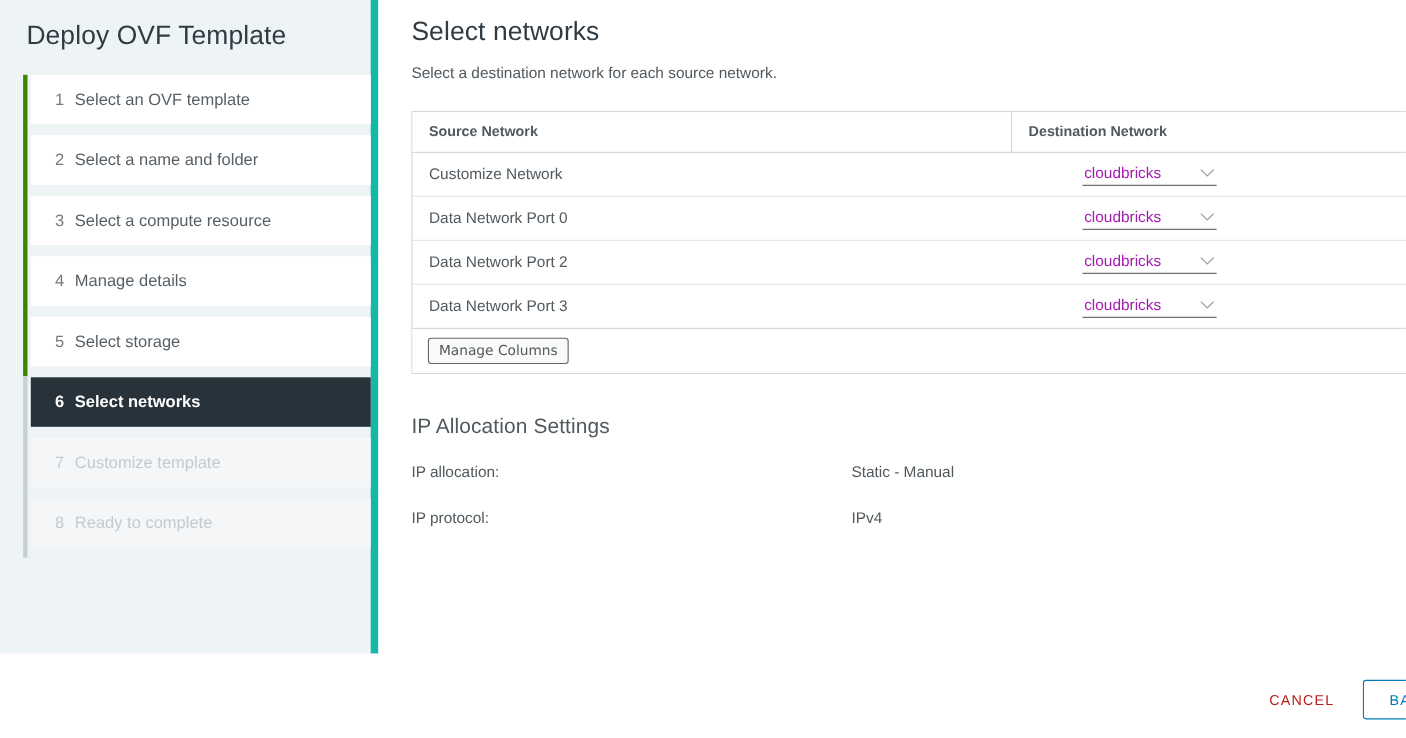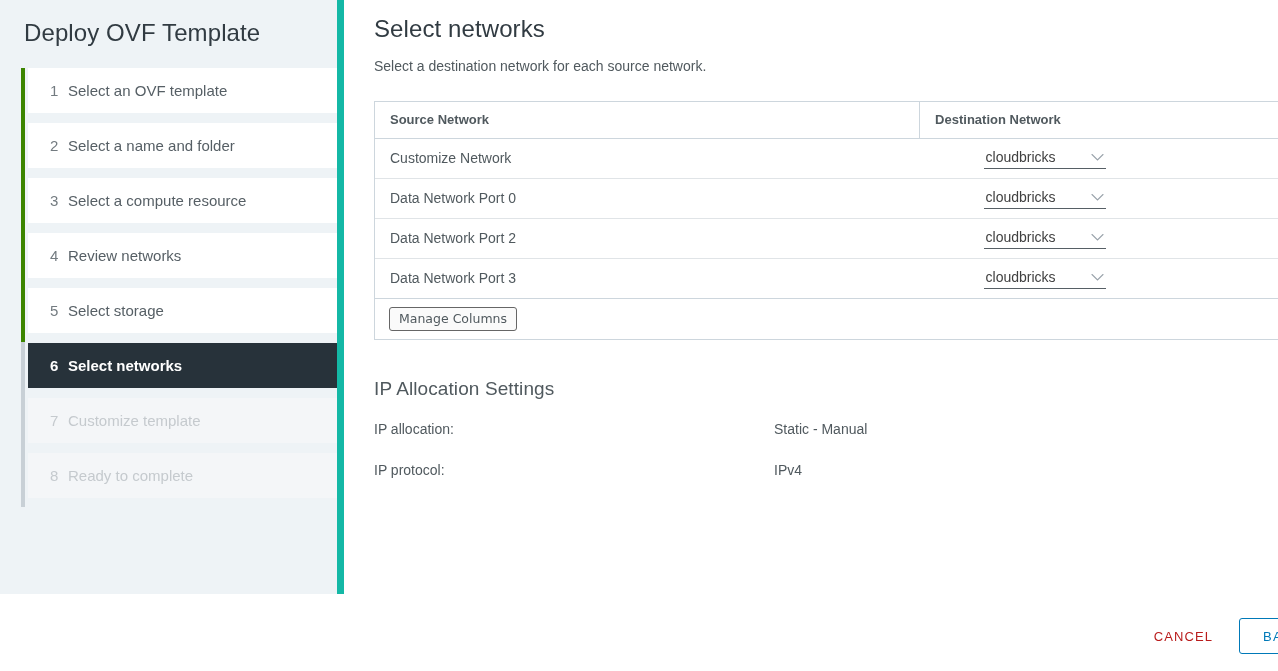--- a/index.html
+++ b/index.html
@@ -191,21 +191,21 @@
     justify-content: space-between;
     width: 122px;
     margin-left: 64px;
     border-bottom: 1px solid #565f65;
     padding: 2px 2px 3px 2px;
     cursor: pointer;
     background: transparent;
   }
   .select-wrap .sel-value {
     font-size: 14px;
-    color: #404040;
+    color: #a21caf;
   }
   .select-wrap .chev {
     color: #9aa3ab;
     display: block;
   }
 
   .table-footer {
     display: flex;
     align-items: center;
     justify-content: space-between;
@@ -316,21 +316,21 @@
         <li class="step">
           <span class="num">2</span>
           <span class="label">Select a name and folder</span>
         </li>
         <li class="step">
           <span class="num">3</span>
           <span class="label">Select a compute resource</span>
         </li>
         <li class="step">
           <span class="num">4</span>
-          <span class="label">Review networks</span>
+          <span class="label">Manage details</span>
         </li>
         <li class="step">
           <span class="num">5</span>
           <span class="label">Select storage</span>
         </li>
         <li class="step active">
           <span class="num">6</span>
           <span class="label">Select networks</span>
         </li>
         <li class="step disabled">

